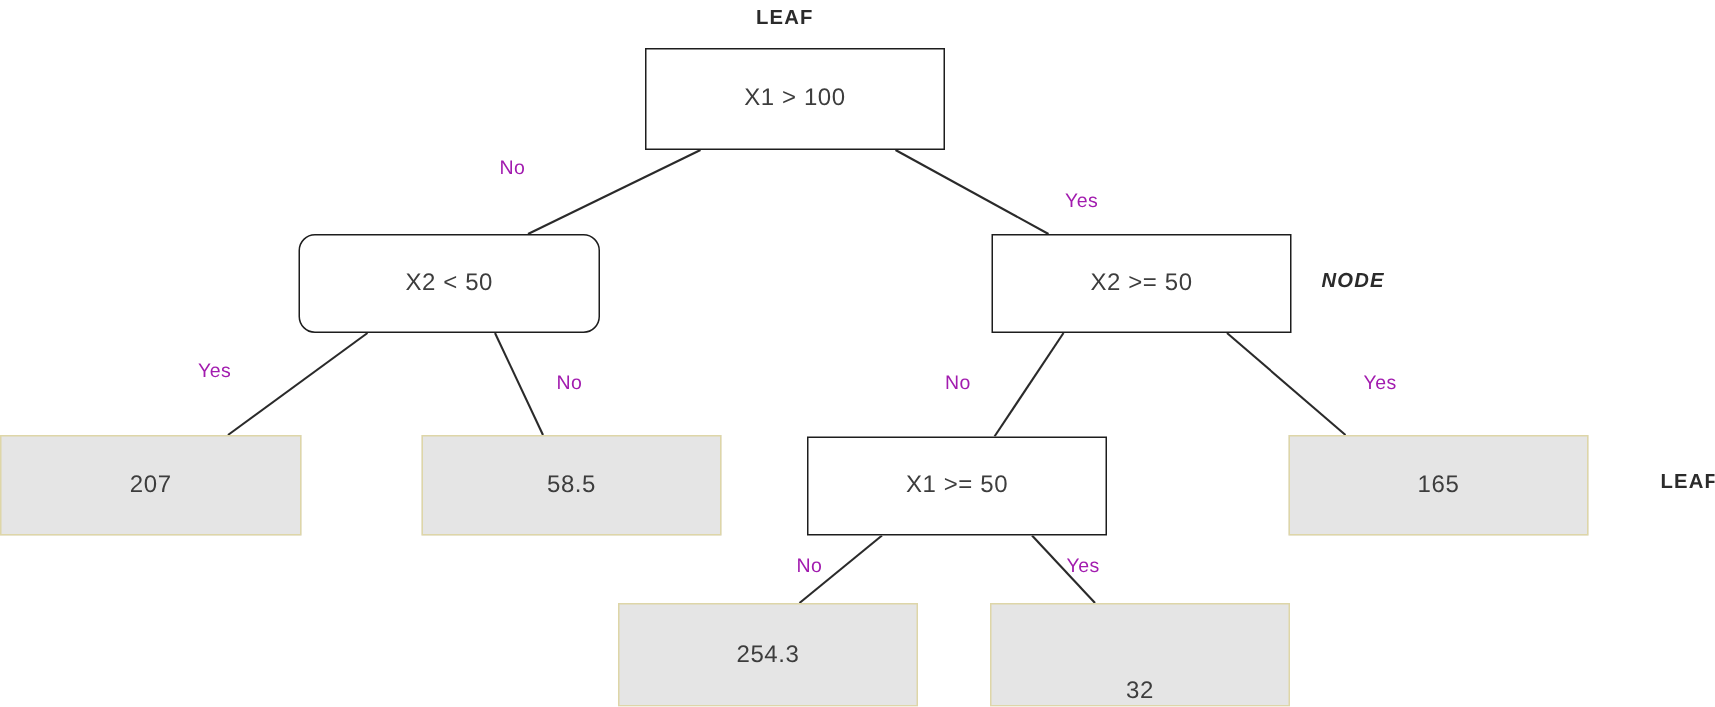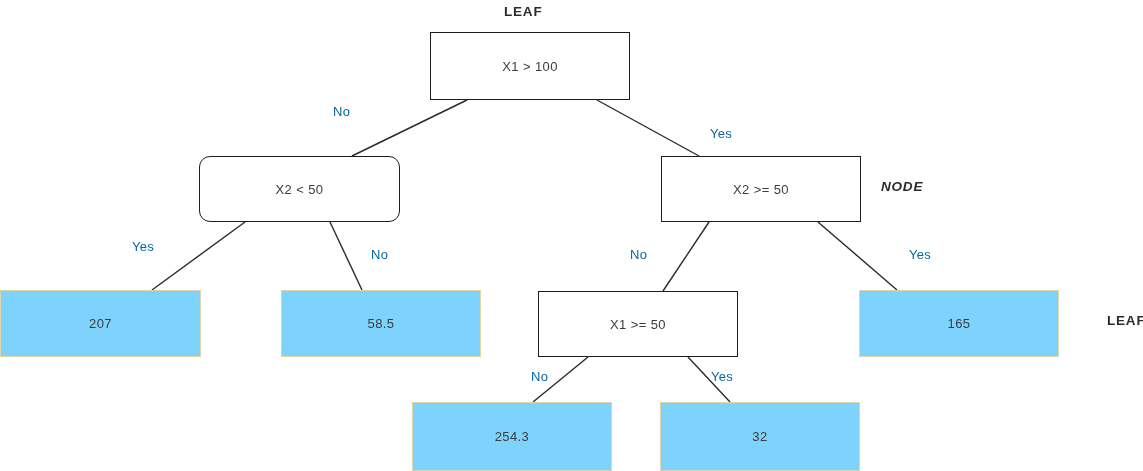--- a/index.html
+++ b/index.html
@@ -25,37 +25,37 @@
     top: 0;
     width: 1143px;
     height: 471px;
   }
   .node-box {
     position: absolute;
     box-sizing: border-box;
     display: flex;
     align-items: center;
     justify-content: center;
-    font-size: 13px;
+    font-size: 16px;
     letter-spacing: 0.4px;
     color: #3d3d3d;
     white-space: nowrap;
   }
   .decision {
     background: #ffffff;
     border: 1.6px solid #1d1d1d;
   }
   .leaf {
-    background: #7dd3fc;
+    background: #e5e5e5;
     border: 1.4px solid #ded6a8;
   }
   .edge-label {
     position: absolute;
     font-size: 13px;
-    color: #0369a1;
+    color: #a21caf;
     letter-spacing: 0.3px;
     white-space: nowrap;
   }
   .type-label {
     position: absolute;
     font-size: 13.5px;
     font-weight: bold;
     color: #2b2b2b;
     letter-spacing: 0.8px;
     white-space: nowrap;
@@ -92,21 +92,21 @@
     </div>
     <div class="node-box leaf" style="left: 281px; top: 290px; width: 200px; height: 67px;">
       <span>58.5</span>
     </div>
     <div class="node-box leaf" style="left: 859px; top: 290px; width: 200px; height: 67px;">
       <span>165</span>
     </div>
     <div class="node-box leaf" style="left: 412px; top: 402px; width: 200px; height: 69px;">
       <span>254.3</span>
     </div>
-    <div class="node-box leaf" style="left: 660px; top: 402px; width: 200px; height: 69px;">
+    <div class="node-box leaf" style="left: 660px; top: 402px; width: 200px; height: 69px; align-items: flex-end;">
       <span>32</span>
     </div>
     <div class="edge-label" style="left: 333px; top: 104px;">No</div>
     <div class="edge-label" style="left: 710px; top: 126px;">Yes</div>
     <div class="edge-label" style="left: 132px; top: 239px;">Yes</div>
     <div class="edge-label" style="left: 371px; top: 247px;">No</div>
     <div class="edge-label" style="left: 630px; top: 247px;">No</div>
     <div class="edge-label" style="left: 909px; top: 247px;">Yes</div>
     <div class="edge-label" style="left: 531px; top: 369px;">No</div>
     <div class="edge-label" style="left: 711px; top: 369px;">Yes</div>

